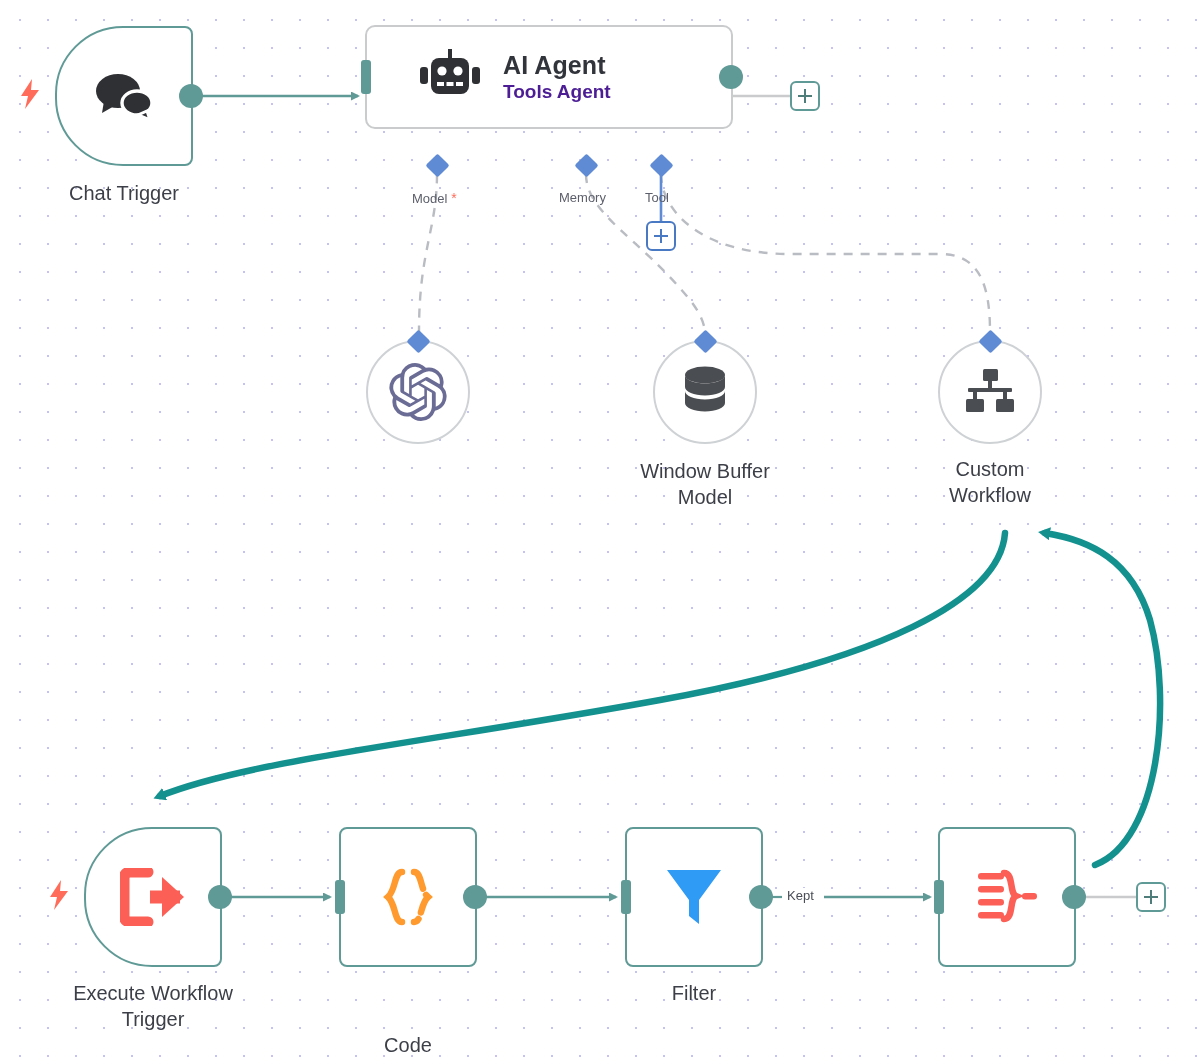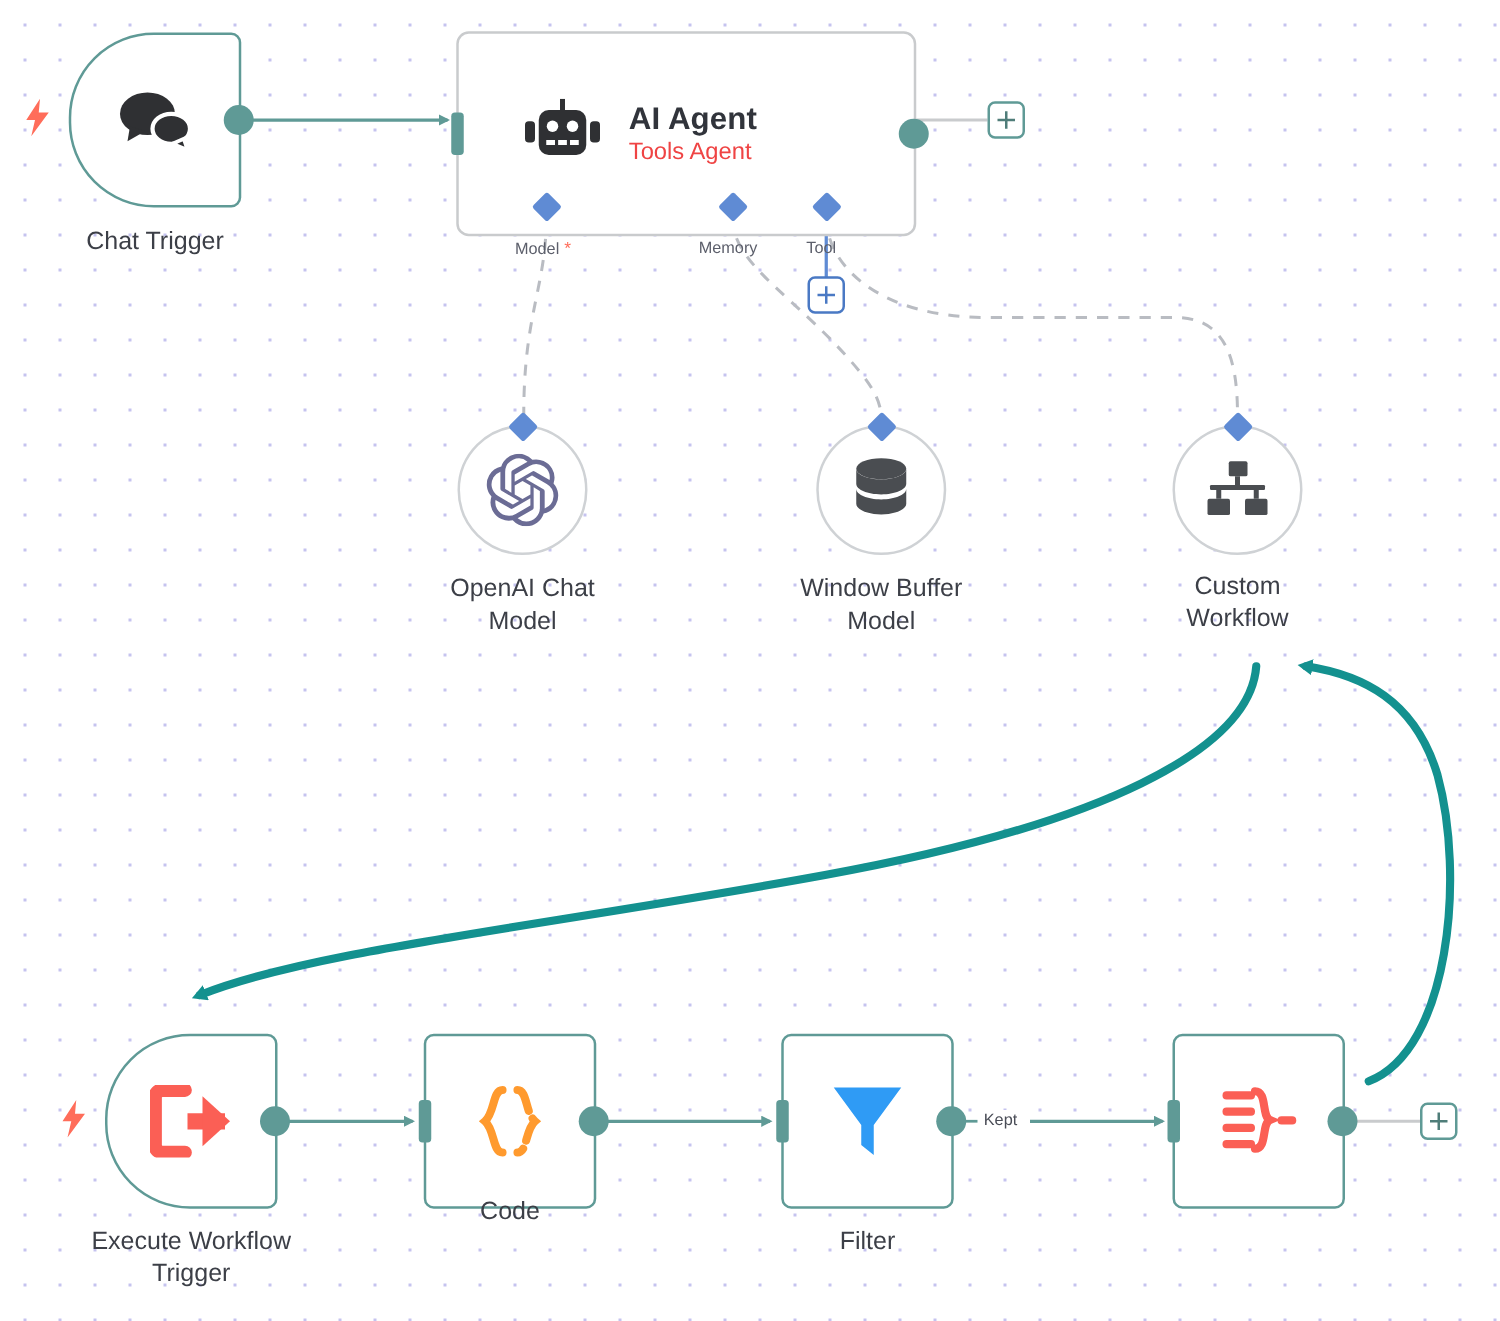--- a/index.html
+++ b/index.html
@@ -135,21 +135,21 @@
     background: #ffffff;
     padding: 0 4px;
     white-space: nowrap;
   }
 
   
   .agent-text { display: flex; flex-direction: column; line-height: 1.12; }
   .agent-title {
     font-size: 25px; color: #31343b; font-weight: 700; letter-spacing: .1px;
   }
-  .agent-sub { font-size: 19px; color: #ef4444; font-weight: 400; margin-top: 2px; }
+  .agent-sub { font-size: 19px; color: #4c1d95; font-weight: 700; margin-top: 2px; }
 
   .icon-svg { display: block; }
 </style>
 </head>
 <body>
 
 <div id="canvas">
 
   <svg id="edges" viewBox="0 0 1200 1057" xmlns="http://www.w3.org/2000/svg">
     <defs>
@@ -219,21 +219,21 @@
       <ellipse cx="45" cy="34" rx="15" ry="12" fill="#2f3033" stroke="#ffffff" stroke-width="3.4"></ellipse>
       <path d="M55,42 L58,51 L46,46 Z" fill="#2f3033" stroke="#ffffff" stroke-width="3"></path>
     </svg>
     <div class="port-out" style="right:-12px; top:50%; margin-top:-12px;"></div>
   </div>
   <svg class="bolt" style="left:19px; top:79px;" viewBox="0 0 22 30">
     <path d="M13,0 L2,17 L9,17 L6,30 L20,11 L12,11 Z" fill="#ff6d5a"></path>
   </svg>
   <div class="node-label" style="left:24px; top:180px; width:200px;text-align:center;">Chat Trigger</div>
 
-  <div class="node agent" style="left:365px; top:25px; width:368px; height:164px;">
+  <div class="node agent" style="left:365px; top:25px; width:368px; height:104px;">
     <svg class="icon-svg" width="62" height="56" viewBox="0 0 62 56">
       <rect x="29" y="0" width="4" height="10" fill="#2f3033"></rect>
       <rect x="12" y="9" width="38" height="36" rx="8" fill="#2f3033"></rect>
       <rect x="1" y="18" width="8" height="17" rx="3" fill="#2f3033"></rect>
       <rect x="53" y="18" width="8" height="17" rx="3" fill="#2f3033"></rect>
       <circle cx="23" cy="22" r="4.6" fill="#ffffff"></circle>
       <circle cx="39" cy="22" r="4.6" fill="#ffffff"></circle>
       <rect x="18" y="33" width="7" height="4" fill="#ffffff"></rect>
       <rect x="27.5" y="33" width="7" height="4" fill="#ffffff"></rect>
       <rect x="37" y="33" width="7" height="4" fill="#ffffff"></rect>
@@ -266,22 +266,20 @@
     <span class="h"></span>
     <span class="v"></span>
   </div>
 
   <div class="subnode" style="left:366px; top:340px;">
     <svg class="icon-svg" width="58" height="58" viewBox="0 0 24 24">
       <path fill="#6b6c95" d="M22.28 9.82a5.98 5.98 0 0 0-.52-4.91 6.05 6.05 0 0 0-6.51-2.9A6.07 6.07 0 0 0 4.98 4.19a5.98 5.98 0 0 0-4 2.9 6.05 6.05 0 0 0 .75 7.1 5.98 5.98 0 0 0 .51 4.91 6.05 6.05 0 0 0 6.52 2.9A5.98 5.98 0 0 0 13.26 24a6.06 6.06 0 0 0 5.77-4.21 5.99 5.99 0 0 0 4-2.9 6.06 6.06 0 0 0-.75-7.07zM13.26 22.43a4.48 4.48 0 0 1-2.88-1.04l.14-.08 4.78-2.76a.79.79 0 0 0 .39-.68v-6.74l2.02 1.17a.07.07 0 0 1 .04.05v5.58a4.5 4.5 0 0 1-4.5 4.5zM3.6 18.3a4.47 4.47 0 0 1-.53-3.01l.14.09 4.78 2.76a.77.77 0 0 0 .78 0l5.84-3.37v2.33a.08.08 0 0 1-.03.06L9.74 19.95a4.5 4.5 0 0 1-6.14-1.65zM2.34 7.9a4.48 4.48 0 0 1 2.34-1.97V11.6a.77.77 0 0 0 .39.68l5.81 3.35-2.02 1.17a.07.07 0 0 1-.07 0l-4.83-2.79a4.5 4.5 0 0 1-1.62-6.1zm16.6 3.86L13.1 8.38 15.12 7.2a.07.07 0 0 1 .07 0l4.83 2.79a4.49 4.49 0 0 1-.68 8.1v-5.66a.8.8 0 0 0-.4-.68zm2.01-3.03l-.14-.09-4.77-2.78a.78.78 0 0 0-.79 0L9.42 9.23V6.9a.07.07 0 0 1 .03-.06l4.83-2.79a4.5 4.5 0 0 1 6.68 4.66zM8.32 12.87L6.3 11.7a.08.08 0 0 1-.04-.06V6.07a4.5 4.5 0 0 1 7.38-3.45l-.14.08L8.72 5.46a.79.79 0 0 0-.4.68zm1.1-2.37l2.6-1.5 2.6 1.5v3l-2.6 1.5-2.6-1.5z"></path>
     </svg>
     <div class="port-diamond" style="left:50%; margin-left:-8px; top:-9px;"></div>
   </div>
-  <div class="node-label" style="left:318px; top:458px; width:200px;">OpenAI Chat
-Model</div>
 
   <div class="subnode" style="left:653px; top:340px;">
     <svg class="icon-svg" width="48" height="54" viewBox="0 0 48 54">
       <ellipse cx="24" cy="10" rx="20" ry="8.5" fill="#4a4d51"></ellipse>
       <path d="M4,10 L4,22 C4,26.7 13,30.5 24,30.5 C35,30.5 44,26.7 44,22 L44,10
                C44,14.7 35,18.5 24,18.5 C13,18.5 4,14.7 4,10 Z" fill="#4a4d51"></path>
       <path d="M4,26 L4,38 C4,42.7 13,46.5 24,46.5 C35,46.5 44,42.7 44,38 L44,26
                C44,30.7 35,34.5 24,34.5 C13,34.5 4,30.7 4,26 Z" fill="#4a4d51"></path>
     </svg>
     <div class="port-diamond" style="left:50%; margin-left:-8px; top:-9px;"></div>
@@ -319,21 +317,21 @@
 Trigger</div>
 
   <div class="node" style="left:339px; top:827px; width:138px; height:140px;">
     <svg class="icon-svg" width="62" height="62" viewBox="0 0 62 62">
       <path d="M25,6 C17,6 19,24 11,31 C19,38 17,56 25,56" fill="none" stroke="#ff9a2e" stroke-width="6.5" stroke-linecap="round"></path>
       <path d="M37,6 C45,6 43,24 51,31 C43,38 45,56 37,56" fill="none" stroke="#ff9a2e" stroke-width="6.5" stroke-linecap="round" stroke-dasharray="20 7"></path>
     </svg>
     <div class="port-in" style="left:-6px; top:50%; margin-top:-17px;"></div>
     <div class="port-out" style="right:-12px; top:50%; margin-top:-12px;"></div>
   </div>
-  <div class="node-label" style="left:308px; top:956px; width:200px;">Code</div>
+  <div class="node-label" style="left:308px; top:1032px; width:200px;">Code</div>
 
   <div class="node" style="left:625px; top:827px; width:138px; height:140px;">
     <svg class="icon-svg" width="58" height="62" viewBox="0 0 58 62">
       <path d="M2,4 L56,4 L34,34 L34,58 L24,50 L24,34 Z" fill="#2f9bf5"></path>
     </svg>
     <div class="port-in" style="left:-6px; top:50%; margin-top:-17px;"></div>
     <div class="port-out" style="right:-12px; top:50%; margin-top:-12px;"></div>
   </div>
   <div class="node-label" style="left:594px; top:980px; width:200px;">Filter</div>
   <div class="edge-label" style="left:783px; top:888px;">Kept</div>

